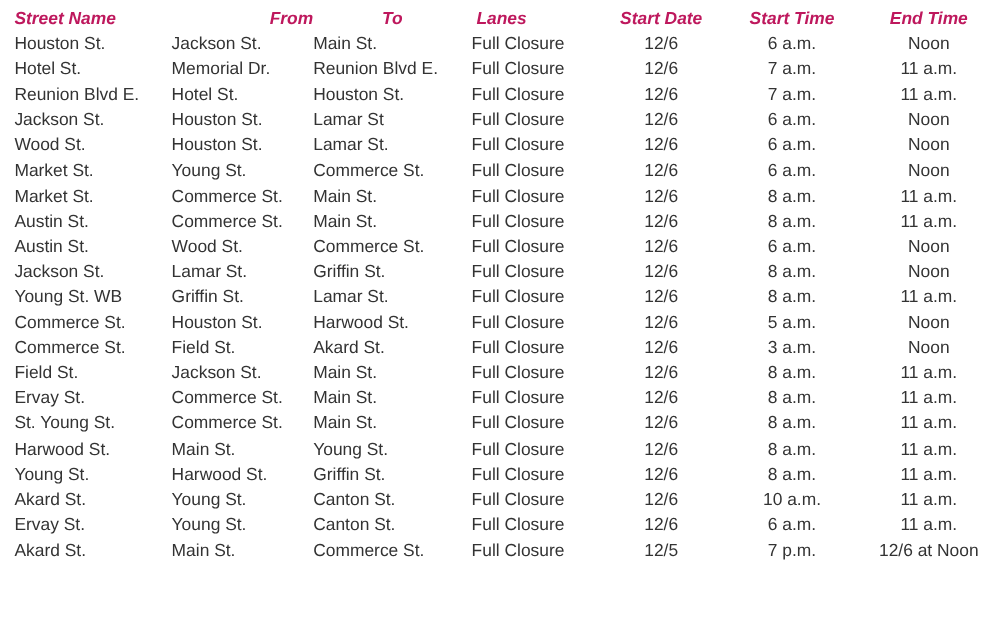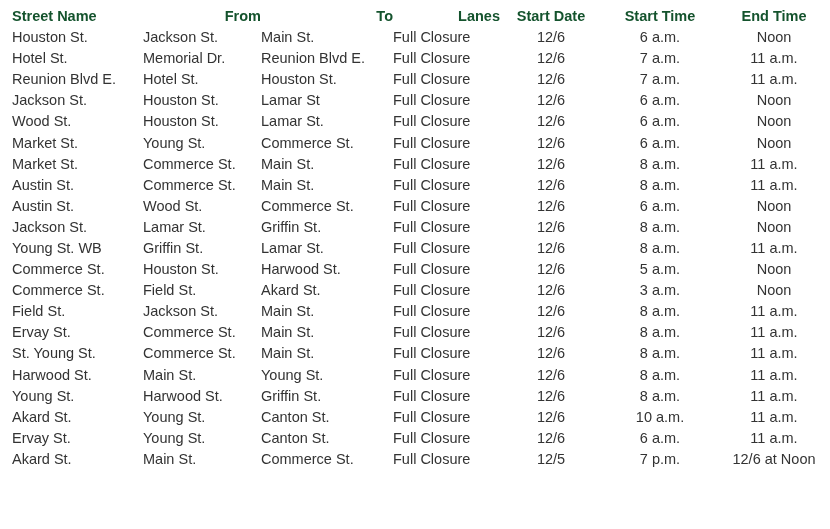--- a/index.html
+++ b/index.html
@@ -26,21 +26,22 @@
     table.closures td {
       padding: 0;
       height: 21.1px;
       line-height: 21px;
       white-space: nowrap;
       font-size: 14.5px;
       vertical-align: middle;
     }
     table.closures th {
       font-weight: bold;
-      color: #14532d;
+      font-style: italic;
+      color: #be185d;
       height: 21px;
     }
     col.c-street { width: 143px; }
     col.c-from   { width: 118px; }
     col.c-to     { width: 132px; }
     col.c-lanes  { width: 107px; }
     col.c-sdate  { width: 102px; }
     col.c-stime  { width: 116px; }
     col.c-etime  { width: 112px; }
 
@@ -58,22 +59,22 @@
       <col class="c-to">
       <col class="c-lanes">
       <col class="c-sdate">
       <col class="c-stime">
       <col class="c-etime">
   </colgroup>
   <thead>
     <tr>
       <th class="pad-l" style="text-align:left">Street Name</th>
       <th style="text-align:right">From</th>
-      <th style="text-align:right">To</th>
-      <th class="lanes-h" style="text-align:right">Lanes</th>
+      <th style="text-align:center">To</th>
+      <th class="lanes-h" style="text-align:left">Lanes</th>
       <th class="center">Start Date</th>
       <th class="center">Start Time</th>
       <th class="center">End Time</th>
     </tr>
   </thead>
   <tbody id="rows">
       <tr>
         <td class="pad-l">Houston St.</td>
         <td>Jackson St.</td>
         <td>Main St.</td>

